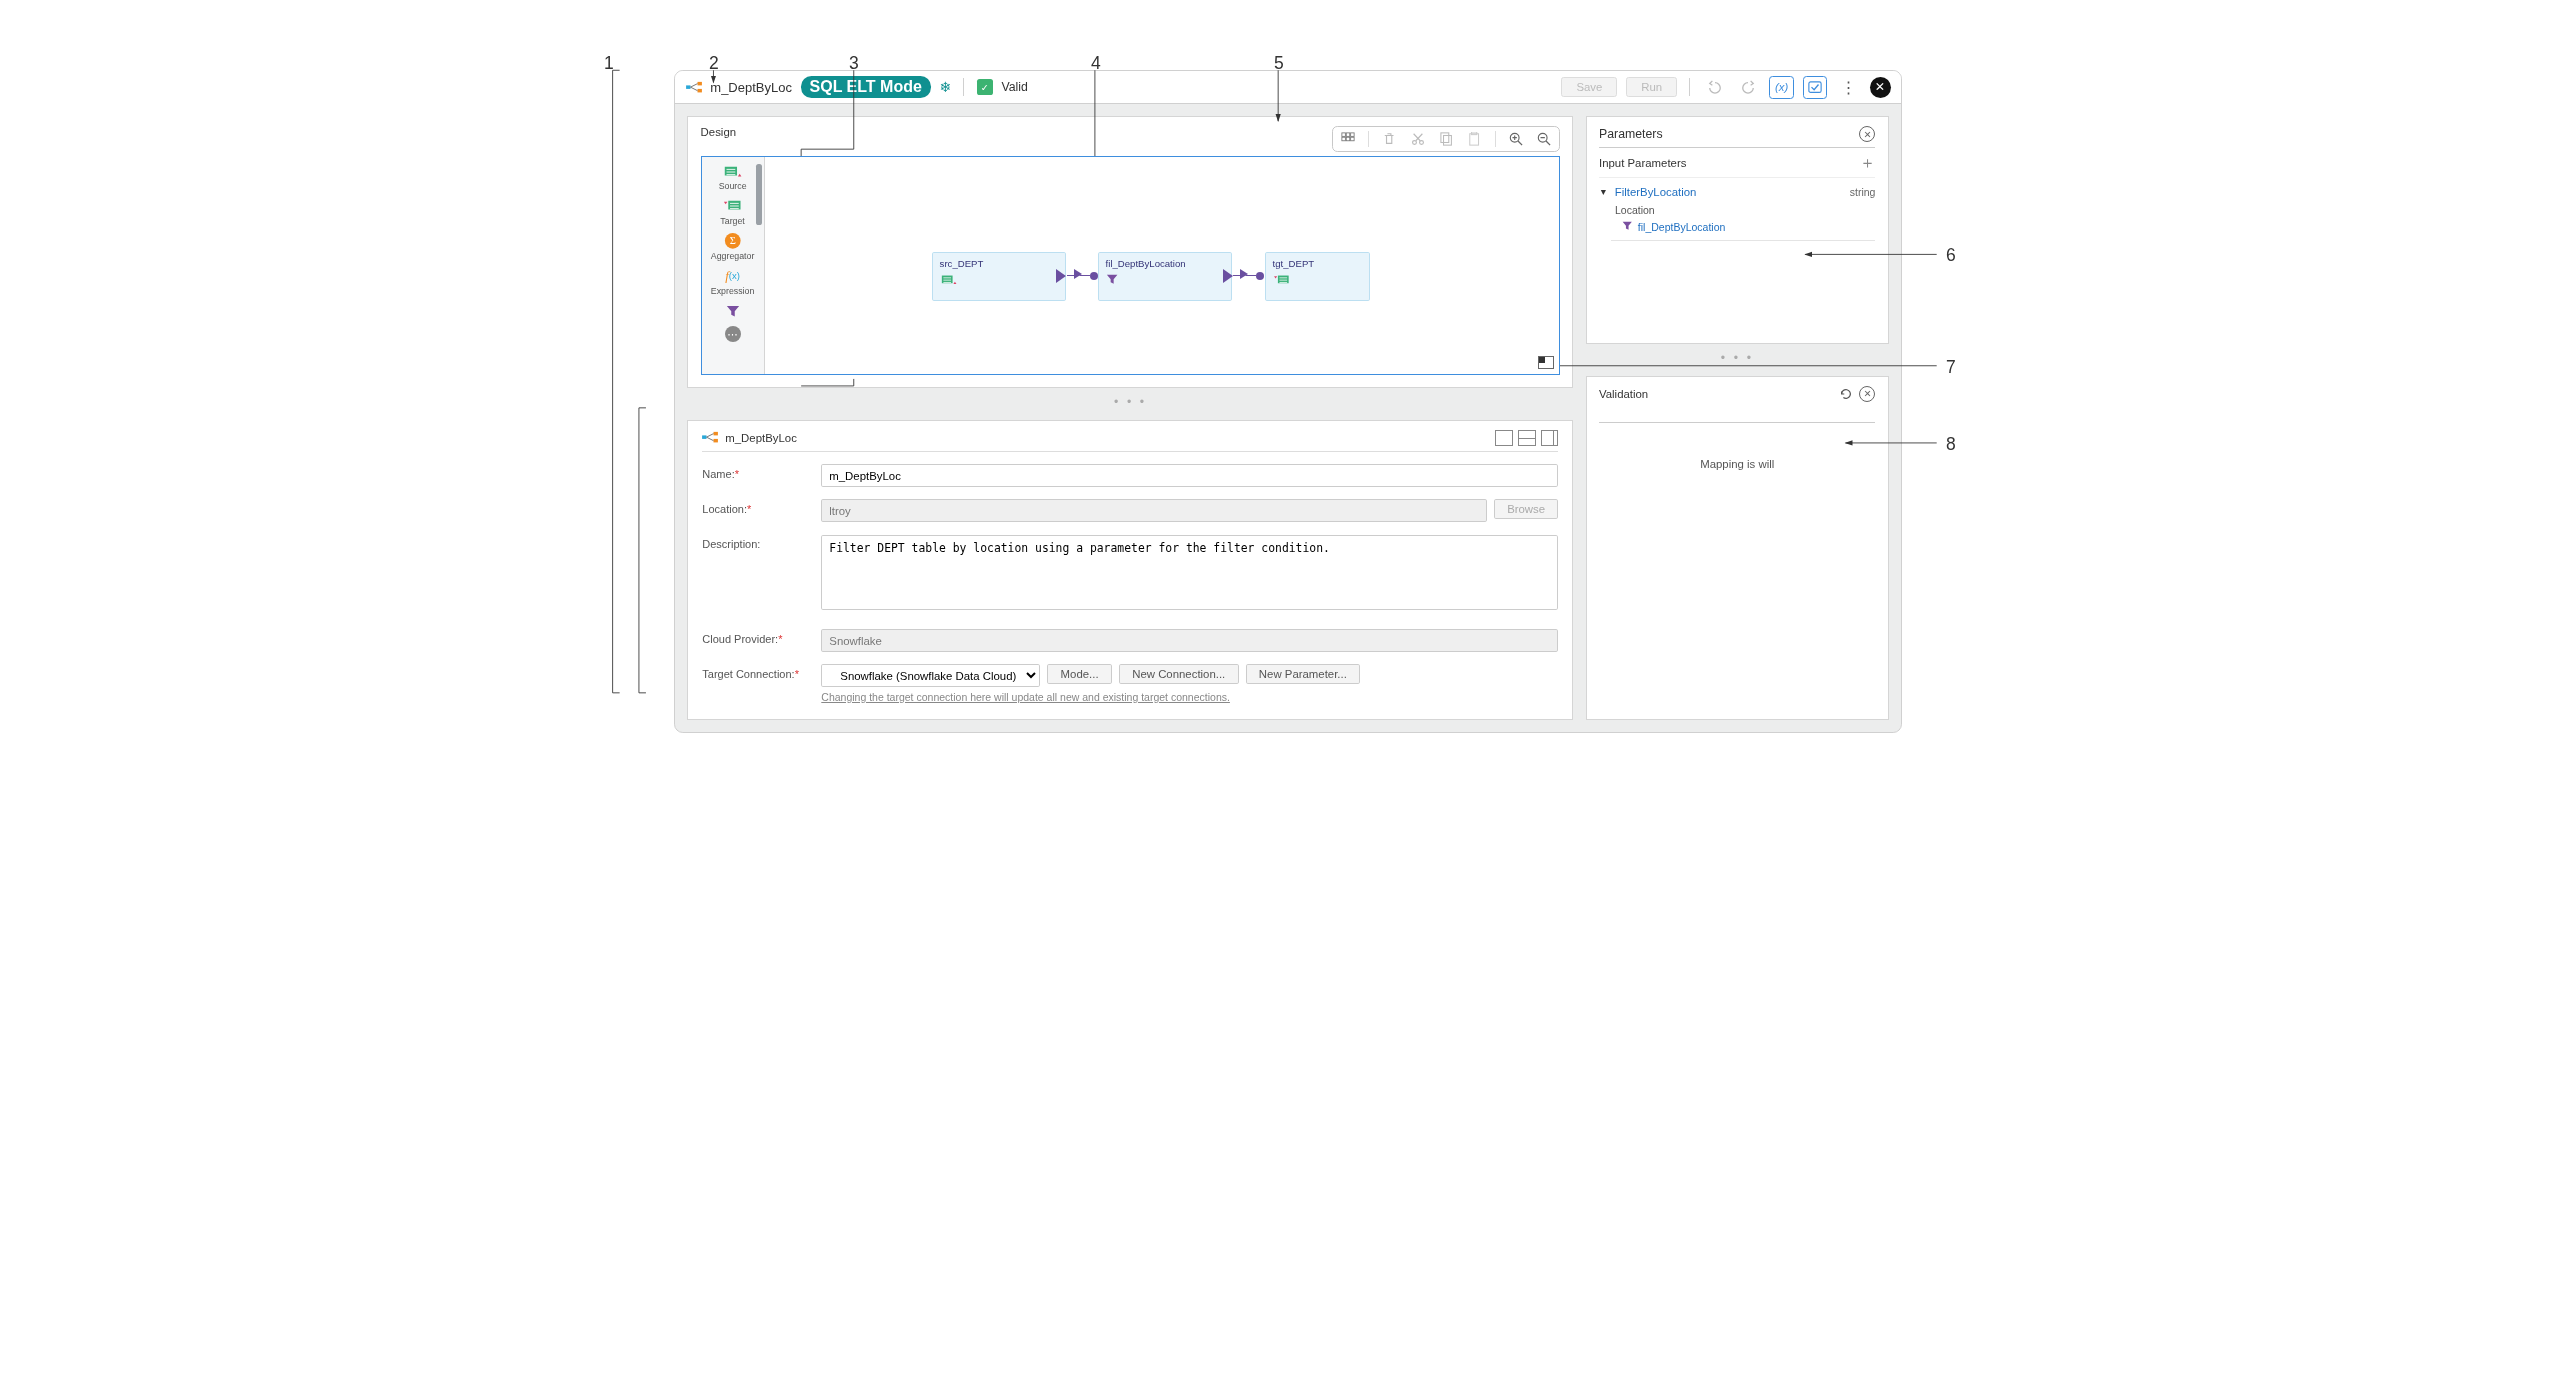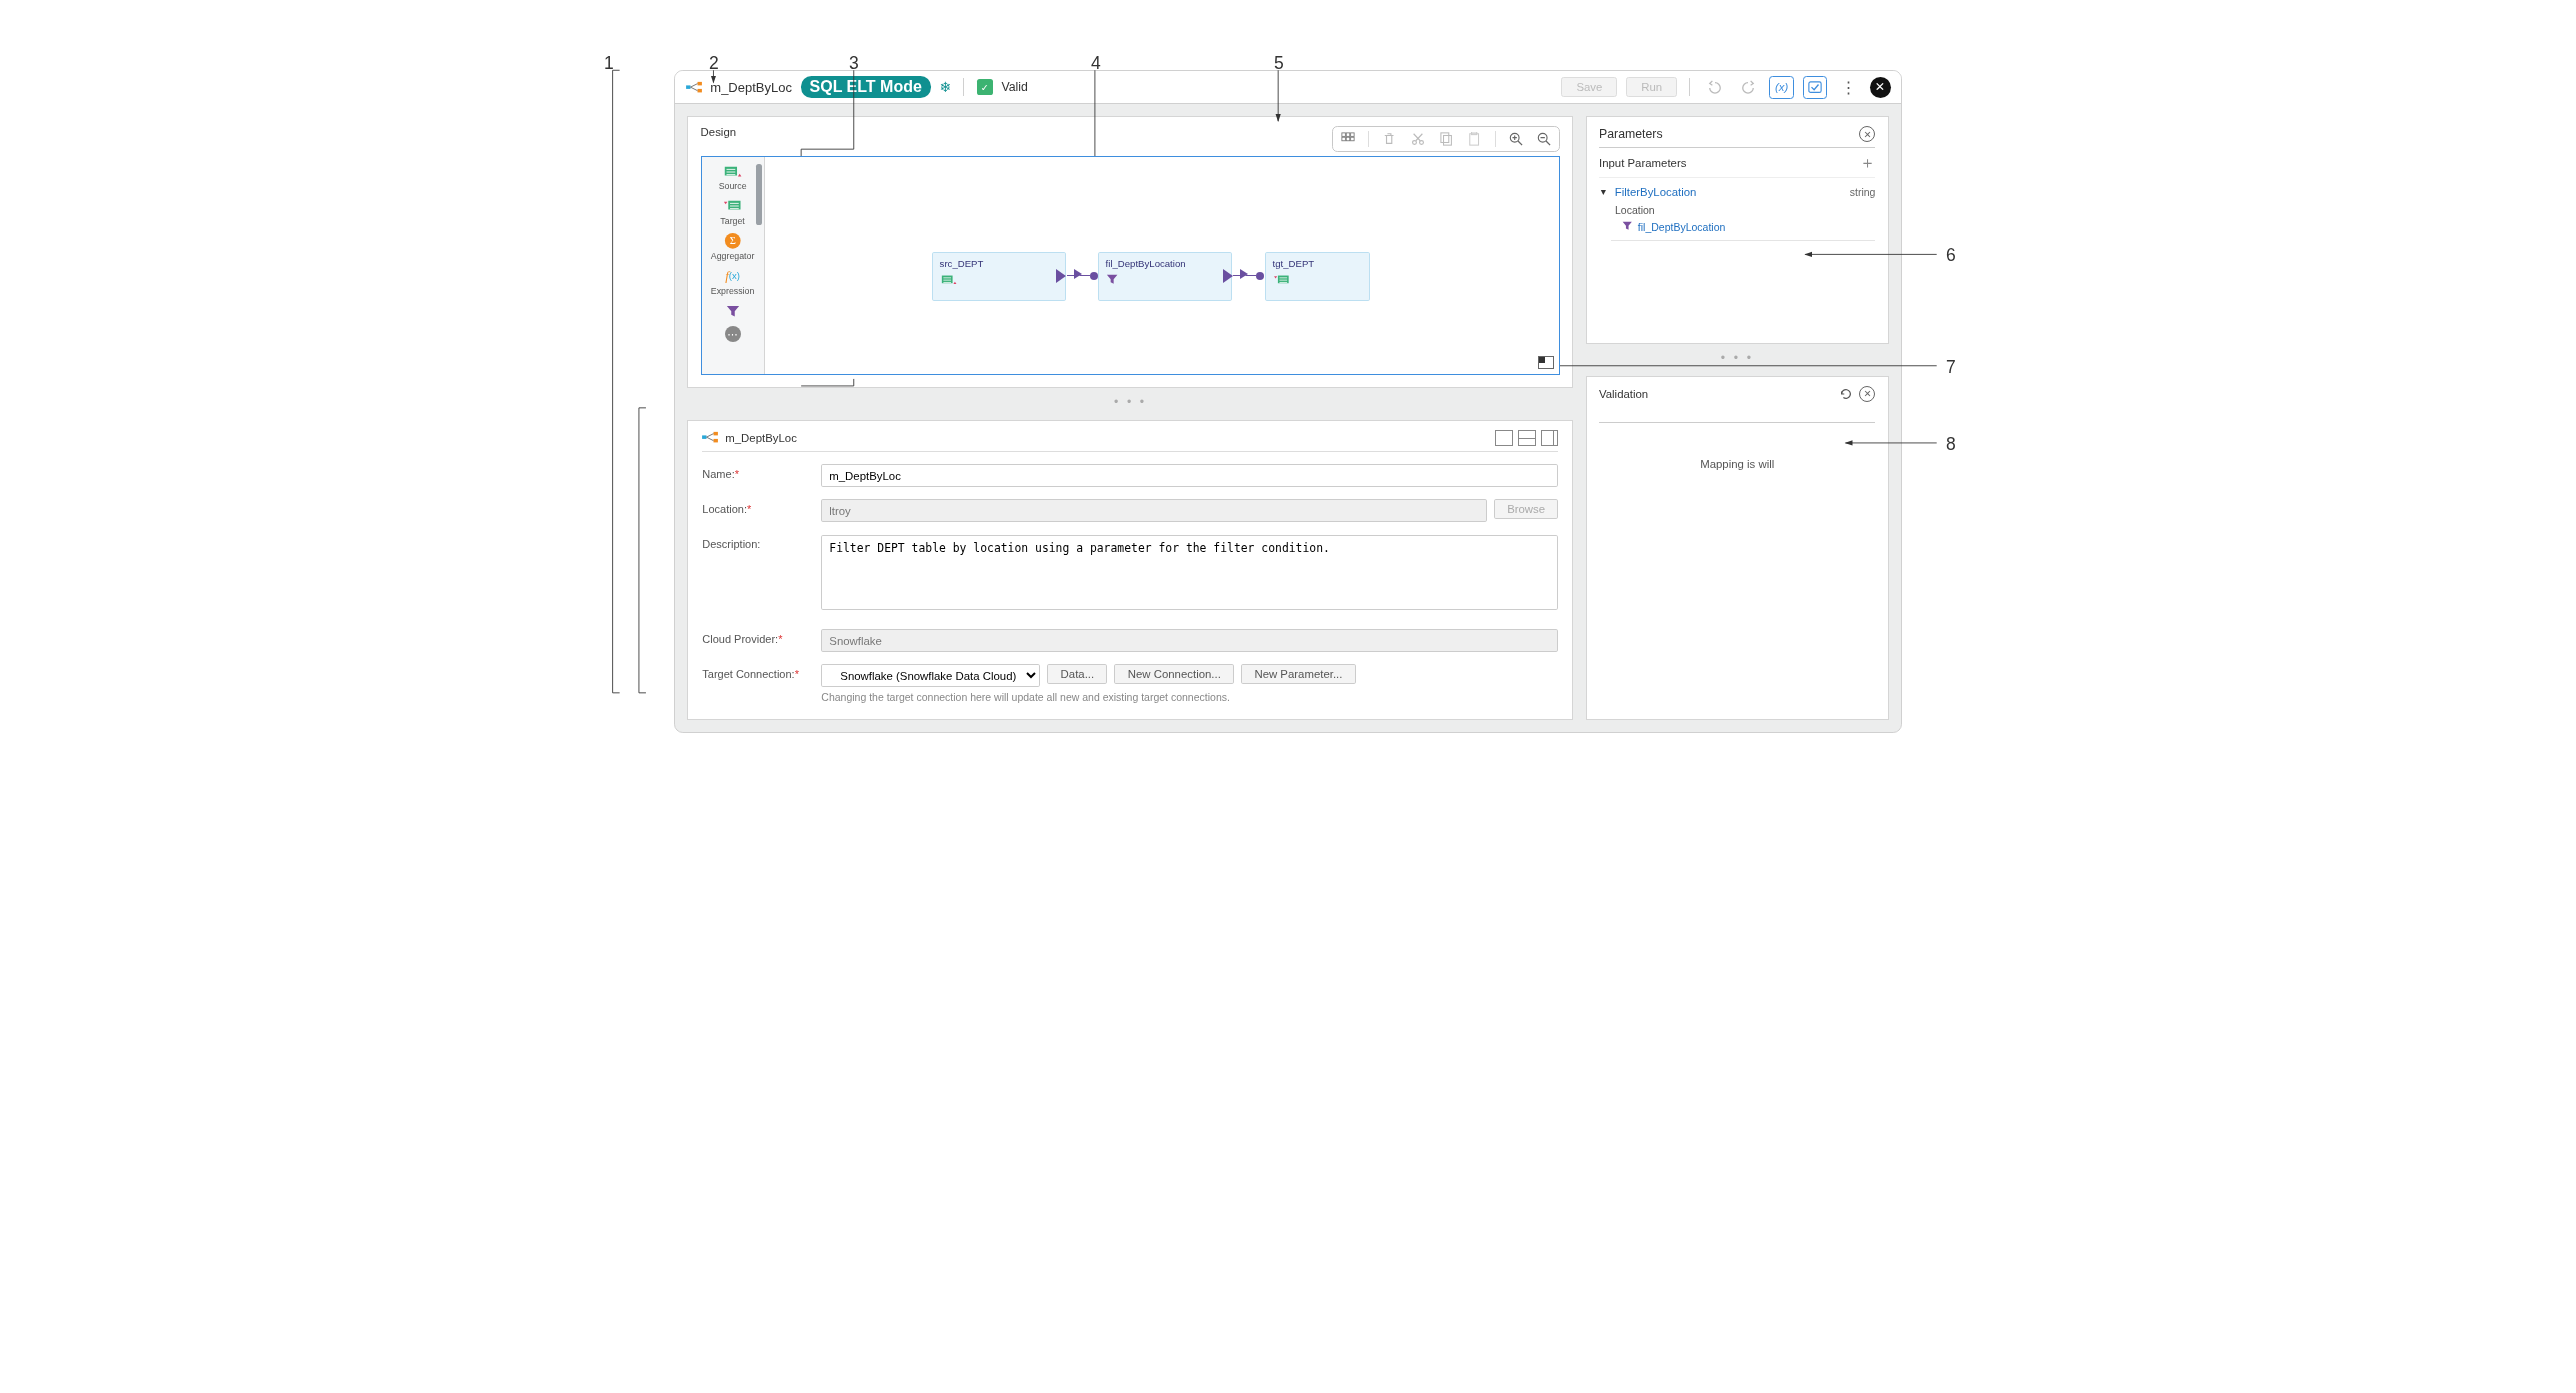--- a/index.html
+++ b/index.html
@@ -72,21 +72,21 @@
   .view-box.single-right::after { width: 0.9px; height: 100%; top: 0; left: 70%; }
   .form-row { display: flex; align-items: flex-start; margin-top: 12.3px; gap: 7px; }
   .form-label { width: 112px; font-size: 11px; color: #555; padding-top: 3.5px; }
   .req { color: #d33; }
   .form-input { flex: 1; border: 0.9px solid #ccc; padding: 3.5px 7px; font-size: 11.4px; height: 23px; background: #fff; border-radius: 1.8px; }
   .form-input.ro { background: #efefef; color: #777; }
   textarea.form-input { height: 75px; resize: none; padding: 5.3px 7px; }
   .small-btn { border: 0.9px solid #ccc; background: #f4f4f4; color: #555; font-size: 11.4px; padding: 2.6px 12.3px; cursor: pointer; border-radius: 1.8px; }
   .small-btn.ro { color: #aaa; }
   select.form-input { height: 23px; }
-  .hint-text { font-size: 10.5px; color: #888; margin-top: 3.5px; margin-left: 119px; }
+  .hint-text { font-size: 10.5px; color: #888; margin-top: 3.5px; margin-left: 119px; text-decoration: underline; }
 
   
   .params-panel { padding: 8.8px 12.3px 12.3px; min-height: 228px; }
   .params-head { display: flex; align-items: center; border-bottom: 0.9px solid #ccc; padding-bottom: 5.3px; }
   .params-head .ttl { font-size: 12.3px; }
   .circ-x { margin-left: auto; width: 16px; height: 16px; border: 1.3px solid #666; border-radius: 50%; display: flex; align-items: center; justify-content: center; font-size: 9.6px; color: #666; cursor: pointer; }
   .params-sub { display: flex; align-items: center; margin-top: 7px; border-bottom: 0.9px solid #eee; padding-bottom: 5.3px; }
   .plus-btn { margin-left: auto; color: #888; font-size: 16px; cursor: pointer; line-height: 1; }
   .param-row { display: flex; align-items: center; margin-top: 8.8px; gap: 7px; font-size: 11.4px; }
   .param-name { color: #1f6fc0; }
@@ -391,21 +391,21 @@
           </div>
           <div class="form-row" style="margin-top:19.3px;">
             <div class="form-label"><span>Cloud Provider:</span><span class="req">*</span></div>
             <input class="form-input ro" readonly="" value="Snowflake" style="">
           </div>
           <div class="form-row">
             <div class="form-label"><span>Target Connection:</span><span class="req">*</span></div>
             <select class="form-input" style="max-width:219px;text-align:right;">
               <option>Snowflake (Snowflake Data Cloud)</option>
             </select>
-            <button class="small-btn">Data...</button>
+            <button class="small-btn">Mode...</button>
             <button class="small-btn">New Connection...</button>
             <button class="small-btn">New Parameter...</button>
           </div>
           <div class="hint-text">Changing the target connection here will update all new and existing target connections.</div>
         </div>
       </div>
 
       <div class="right-col">
         <div class="panel params-panel">
           <div class="params-head">

